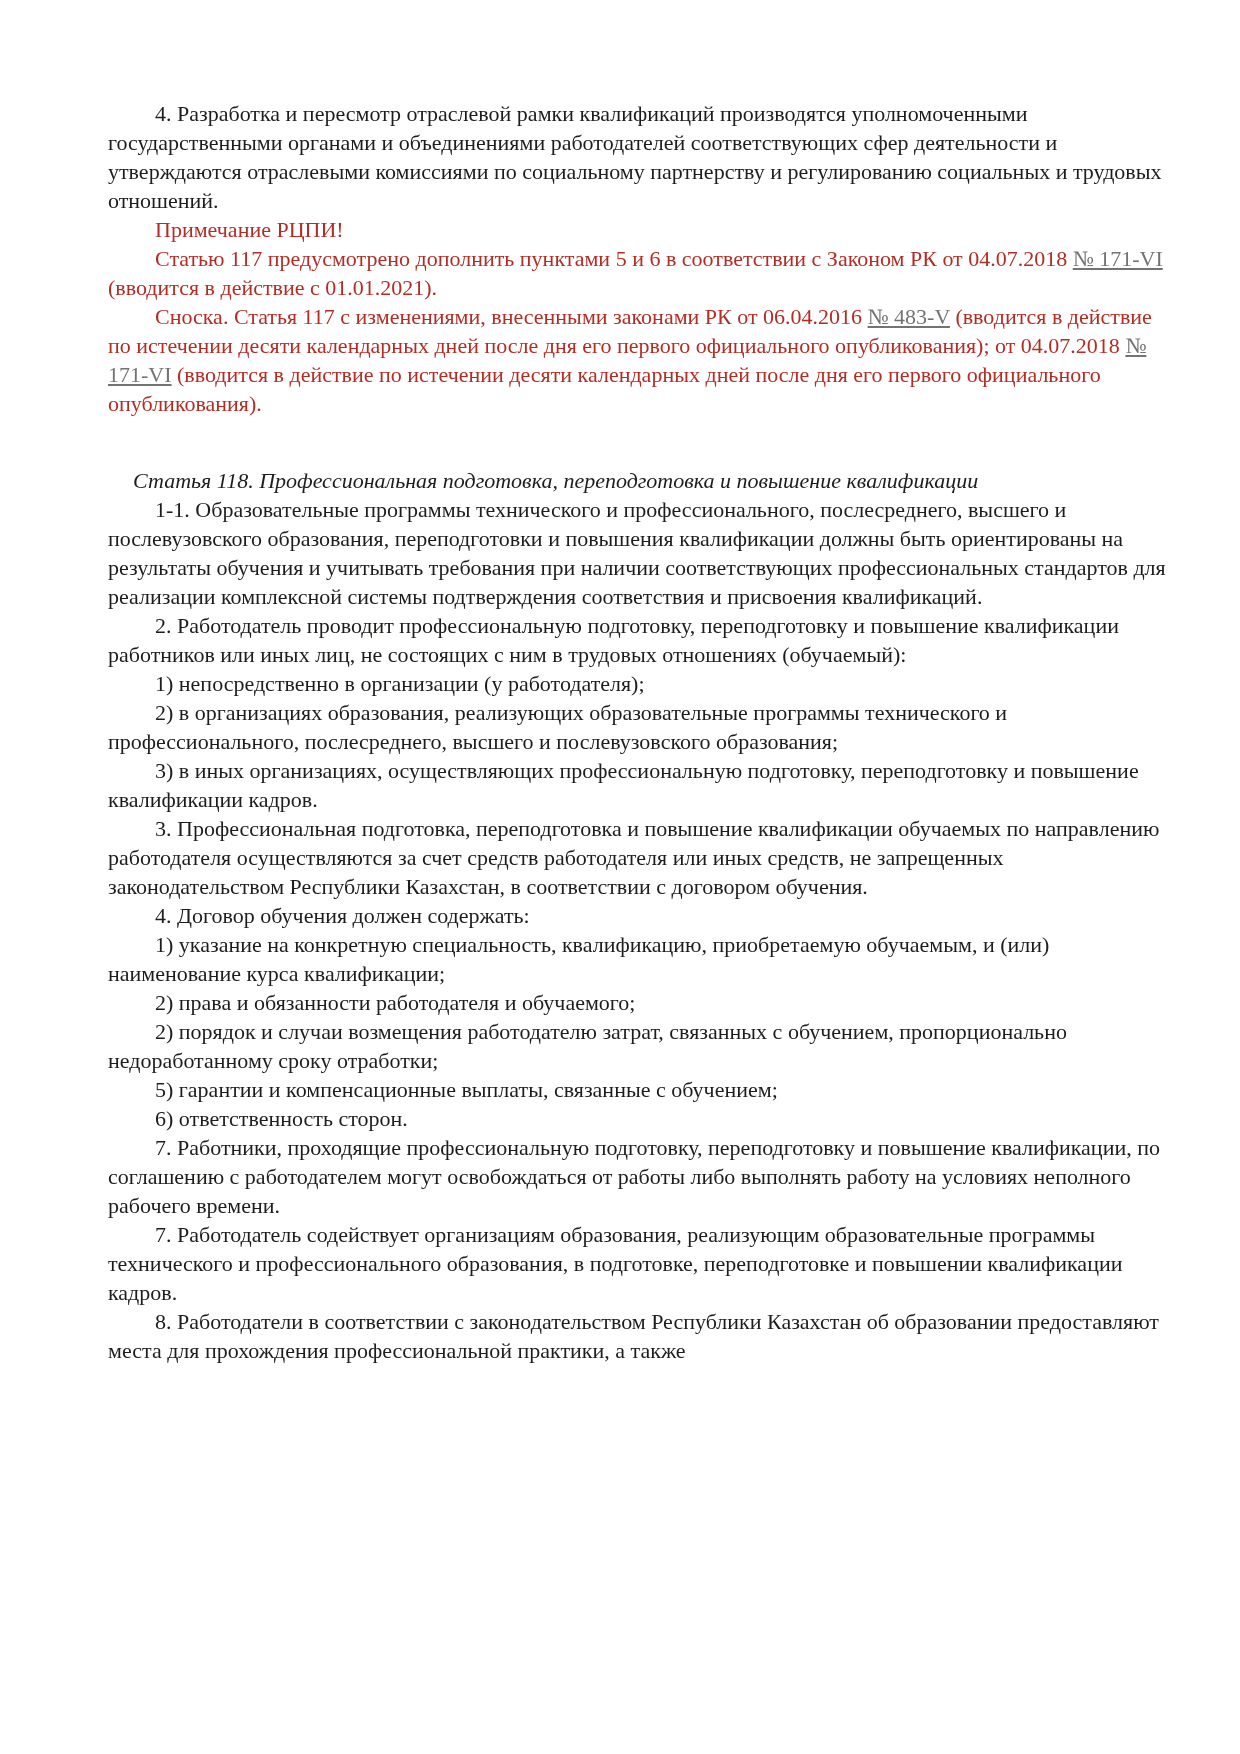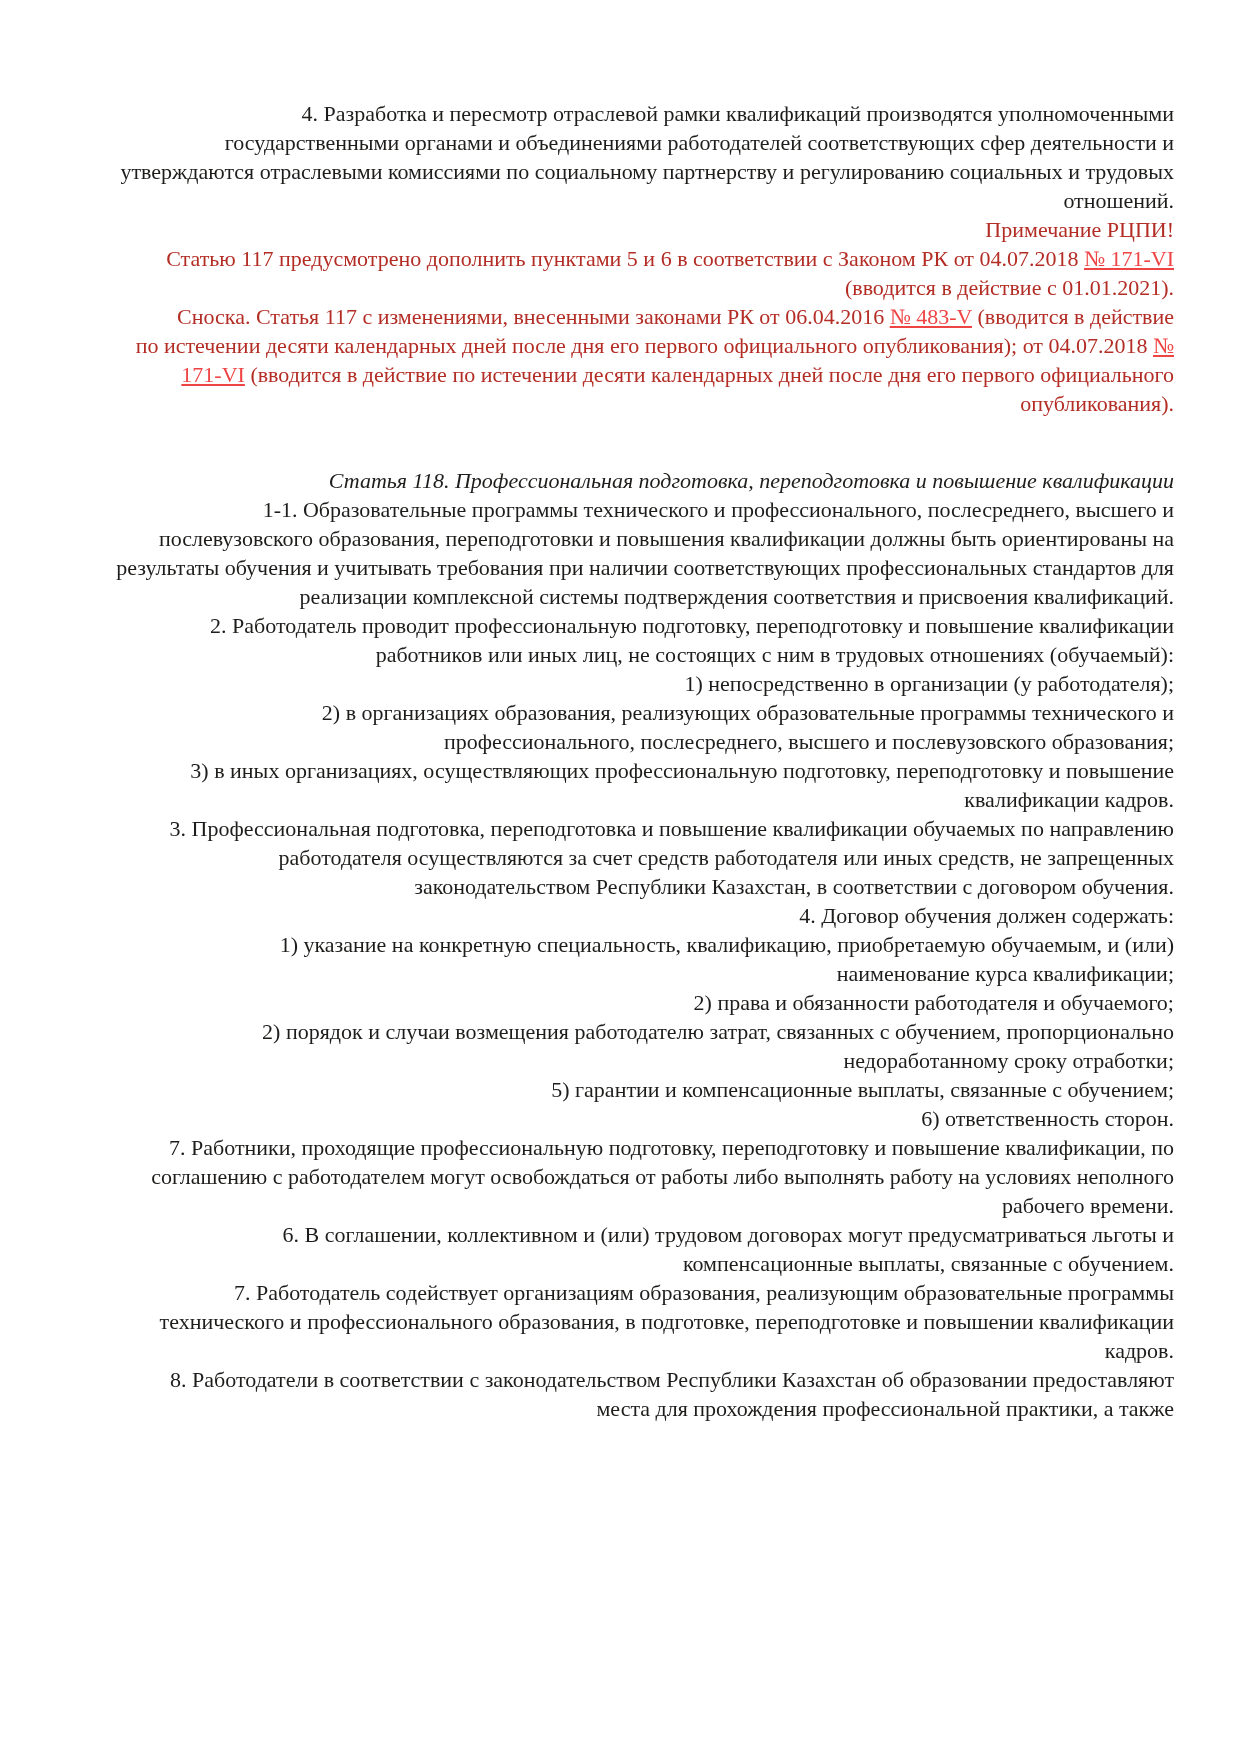--- a/index.html
+++ b/index.html
@@ -16,32 +16,32 @@
     padding: 99px 66px 0 108px;
     overflow: hidden;
     font-family: "Liberation Serif", "DejaVu Serif", serif;
   }
   .para {
     margin: 0;
     font-size: 22px;
     line-height: 29px;
     color: #1e1d1b;
     text-indent: 47px;
-    text-align: right;
+    text-align: left;
   }
   .para.note {
     color: #b32d25;
   }
   .para.article-heading {
     margin-top: 48px;
     text-indent: 25px;
     font-style: italic;
   }
   .law-link {
-    color: #ef4444;
+    color: #737373;
     text-decoration: underline;
     cursor: pointer;
   }
 </style>
 </head>
 <body>
 
 <div class="page">
   <div>
       <p class="para body"><span>4. Разработка и пересмотр отраслевой рамки квалификаций производятся уполномоченными государственными органами и объединениями работодателей соответствующих сфер деятельности и утверждаются отраслевыми комиссиями по социальному партнерству и регулированию социальных и трудовых отношений.</span></p>
@@ -55,17 +55,16 @@
       <p class="para body"><span>2) в организациях образования, реализующих образовательные программы технического и профессионального, послесреднего, высшего и послевузовского образования;</span></p>
       <p class="para body"><span>3) в иных организациях, осуществляющих профессиональную подготовку, переподготовку и повышение квалификации кадров.</span></p>
       <p class="para body"><span>3. Профессиональная подготовка, переподготовка и повышение квалификации обучаемых по направлению работодателя осуществляются за счет средств работодателя или иных средств, не запрещенных законодательством Республики Казахстан, в соответствии с договором обучения.</span></p>
       <p class="para body"><span>4. Договор обучения должен содержать:</span></p>
       <p class="para body"><span>1) указание на конкретную специальность, квалификацию, приобретаемую обучаемым, и (или) наименование курса квалификации;</span></p>
       <p class="para body"><span>2) права и обязанности работодателя и обучаемого;</span></p>
       <p class="para body"><span>2) порядок и случаи возмещения работодателю затрат, связанных с обучением, пропорционально недоработанному сроку отработки;</span></p>
       <p class="para body"><span>5) гарантии и компенсационные выплаты, связанные с обучением;</span></p>
       <p class="para body"><span>6) ответственность сторон.</span></p>
       <p class="para body"><span>7. Работники, проходящие профессиональную подготовку, переподготовку и повышение квалификации, по соглашению с работодателем могут освобождаться от работы либо выполнять работу на условиях неполного рабочего времени.</span></p>
-      <p class="para body"><span>6. В соглашении, коллективном и (или) трудовом договорах могут предусматриваться льготы и компенсационные выплаты, связанные с обучением.</span></p>
       <p class="para body"><span>7. Работодатель содействует организациям образования, реализующим образовательные программы технического и профессионального образования, в подготовке, переподготовке и повышении квалификации кадров.</span></p>
       <p class="para body"><span>8. Работодатели в соответствии с законодательством Республики Казахстан об образовании предоставляют места для прохождения профессиональной практики, а также</span></p>
     </div>
 </div>
 
 </body></html>

